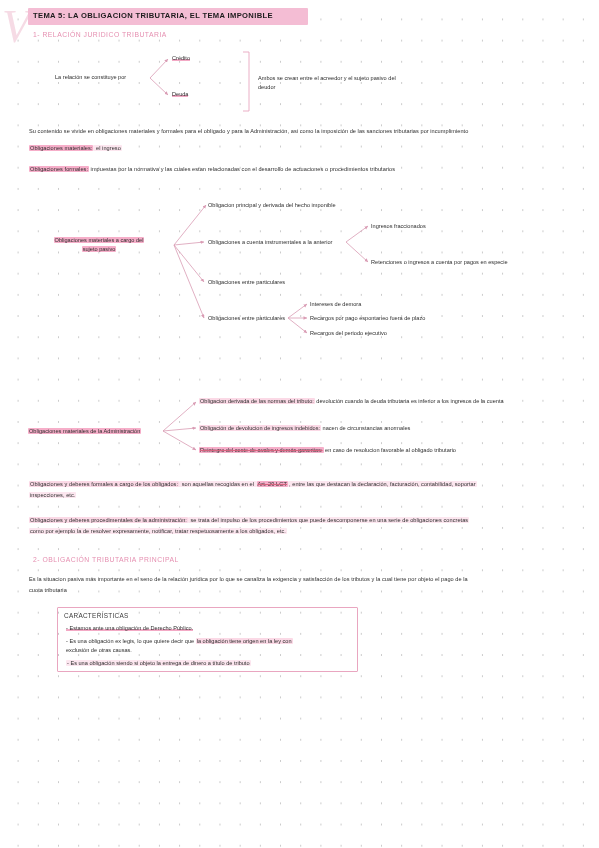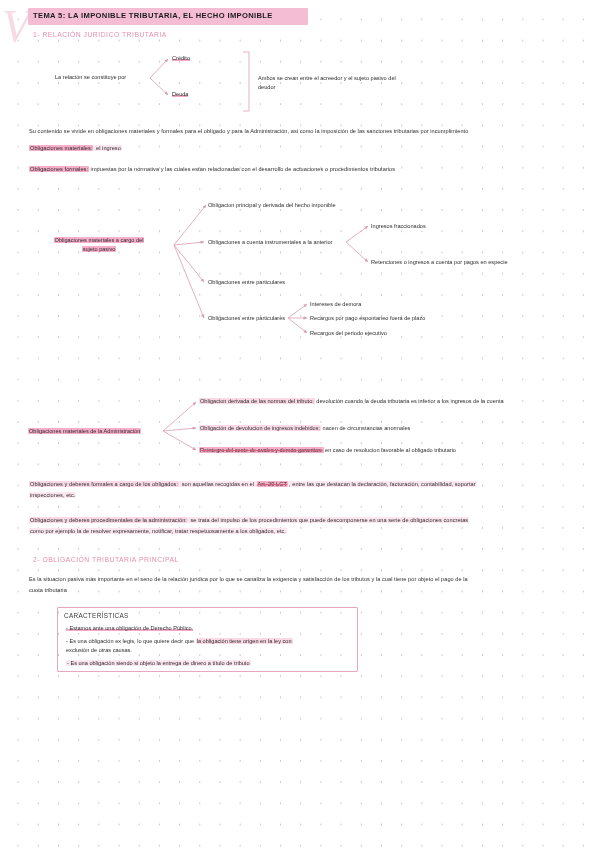--- a/index.html
+++ b/index.html
@@ -70,21 +70,21 @@
   #char-title{position:absolute;left:64px;top:612px;font-size:6.4px;letter-spacing:.3px;color:#3a3a3a;}
   .char-item{position:absolute;left:66px;font-size:5.6px;line-height:8.6px;color:#2e2e2e;}
 </style>
 </head>
 <body>
 
 <div id="page"></div>
 <div id="watermark">V</div>
 
 <div id="title-band"></div>
-<div id="title-text">TEMA 5: LA IMPONIBLE TRIBUTARIA, EL HECHO IMPONIBLE</div>
+<div id="title-text">TEMA 5: LA OBLIGACION TRIBUTARIA, EL TEMA IMPONIBLE</div>
 
 <div class="sect" style="left:33px;top:31px;">1- RELACIÓN JURIDICO TRIBUTARIA</div>
 
 <svg class="lines">
   <defs>
     <marker id="ah" markerWidth="6" markerHeight="6" refX="4.4" refY="2.2" orient="auto">
       <path d="M0,0 L4.6,2.2 L0,4.4 z" fill="#d99cb4"></path>
     </marker>
   </defs>
 

